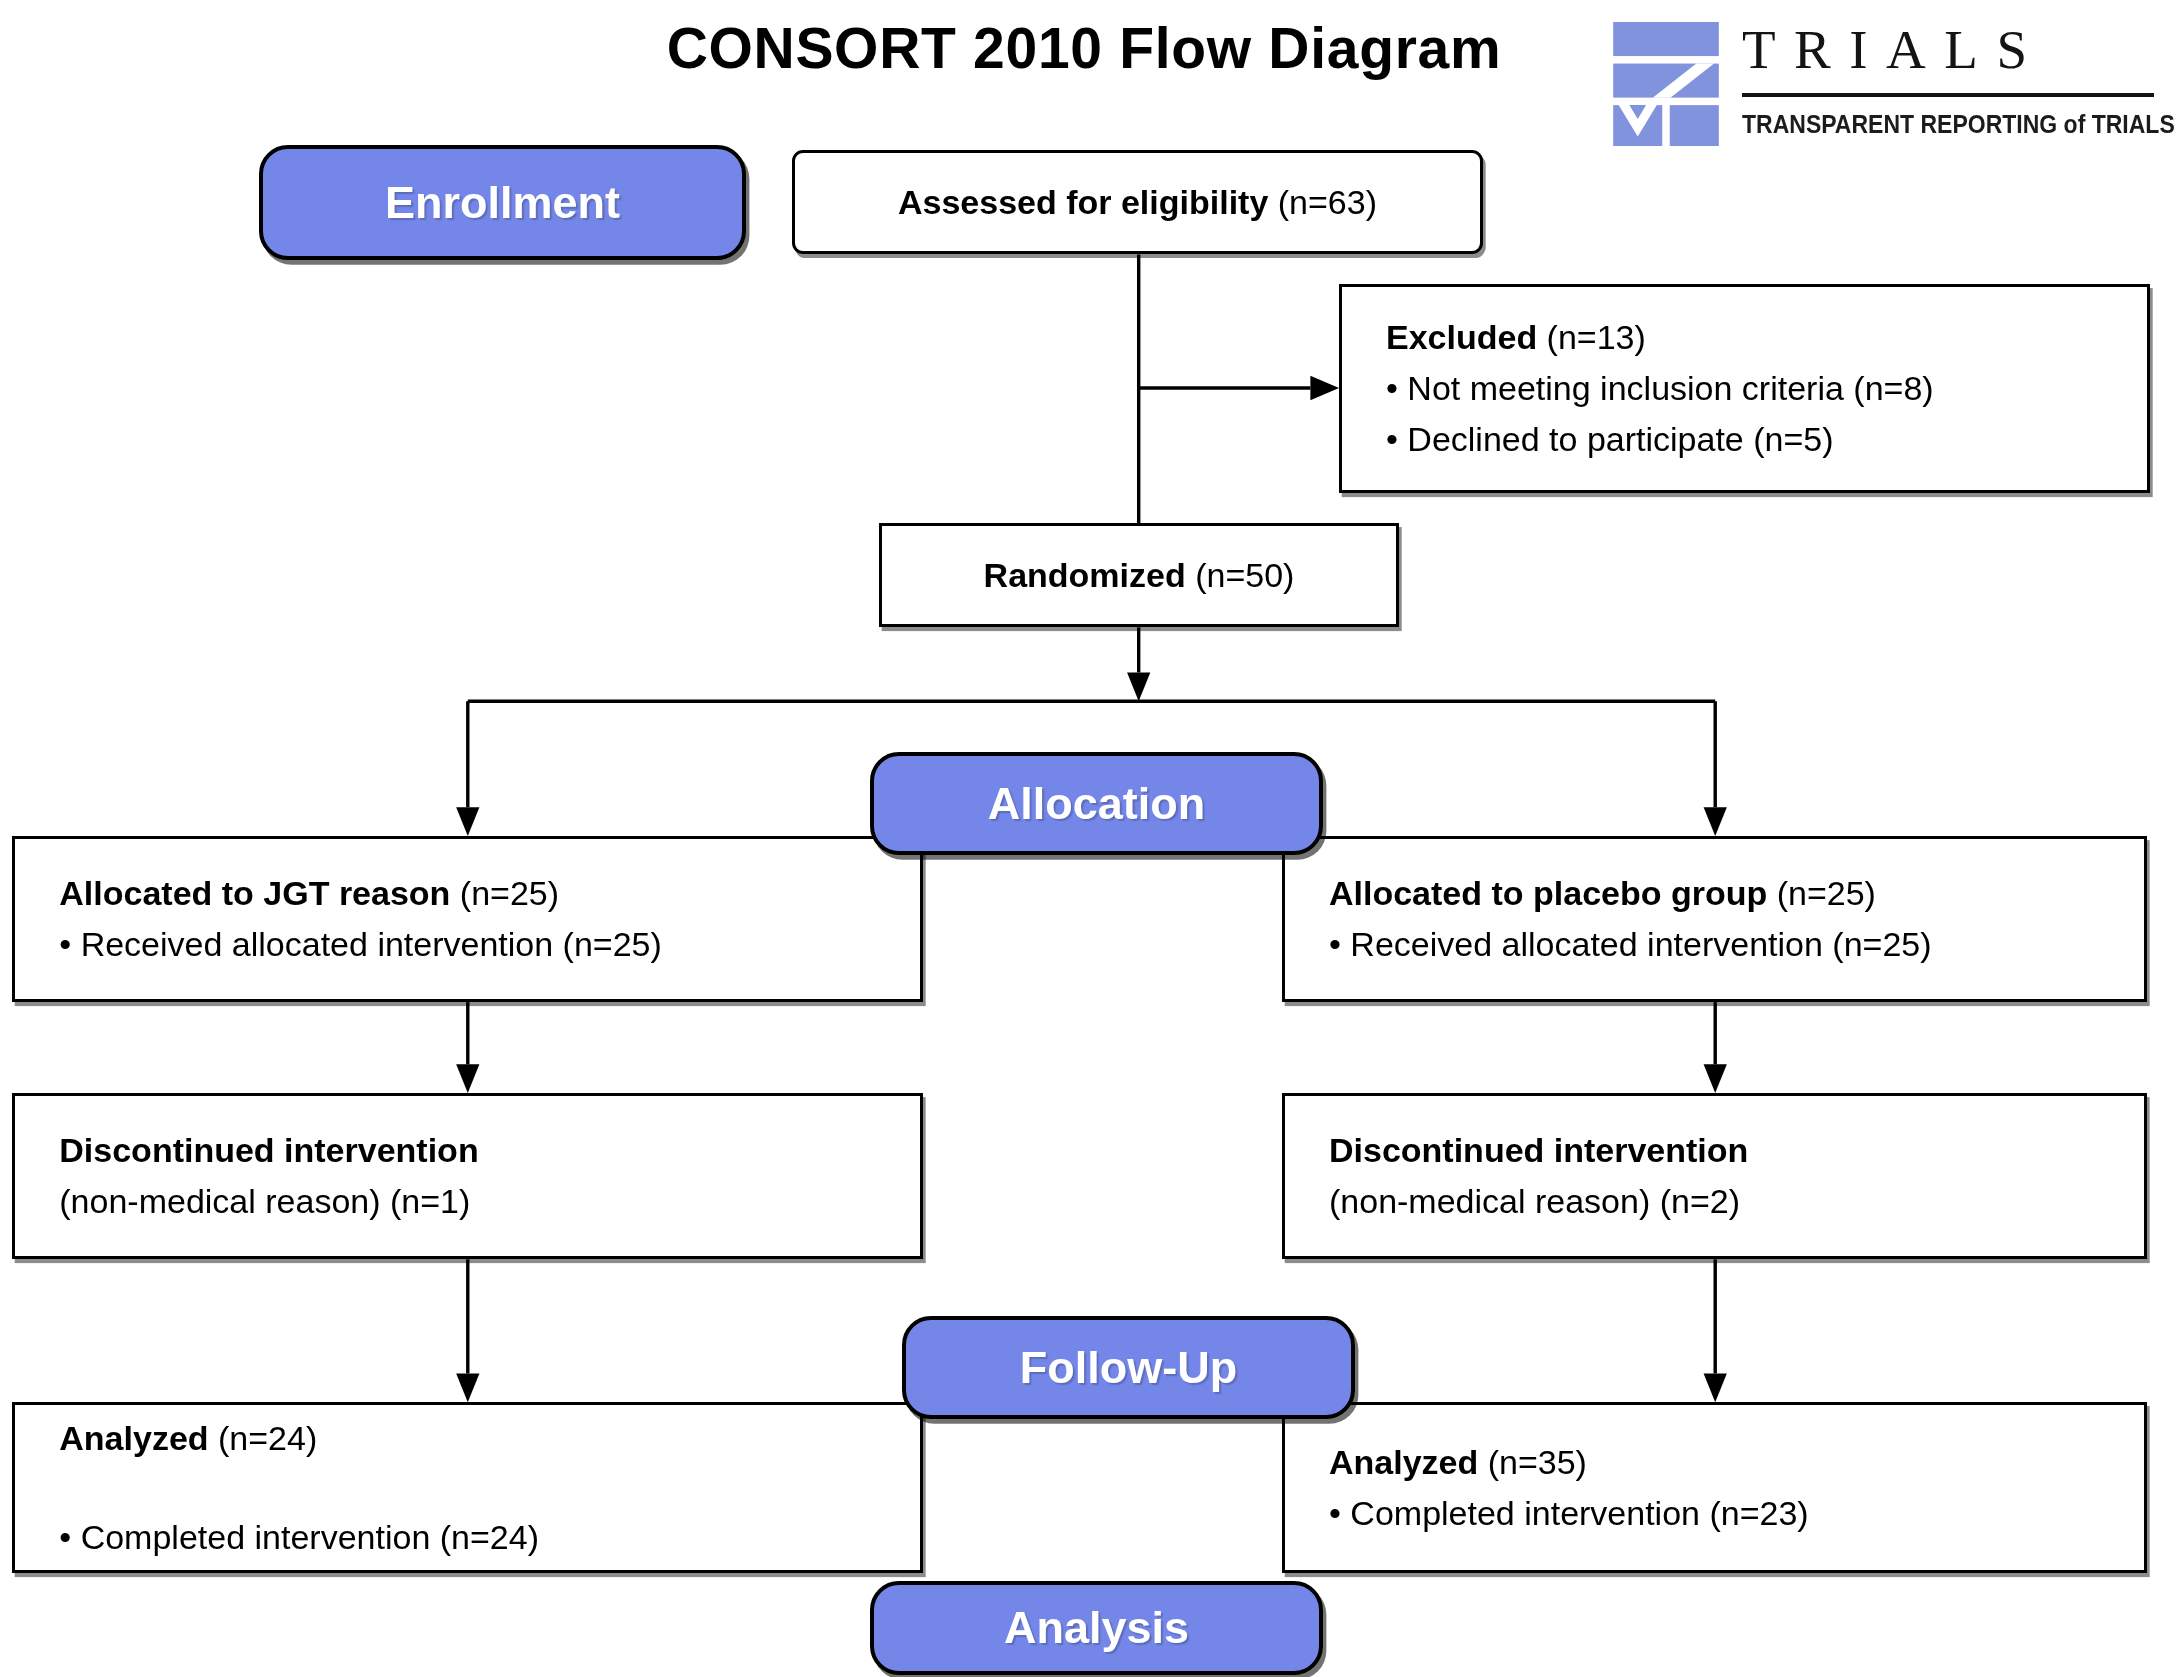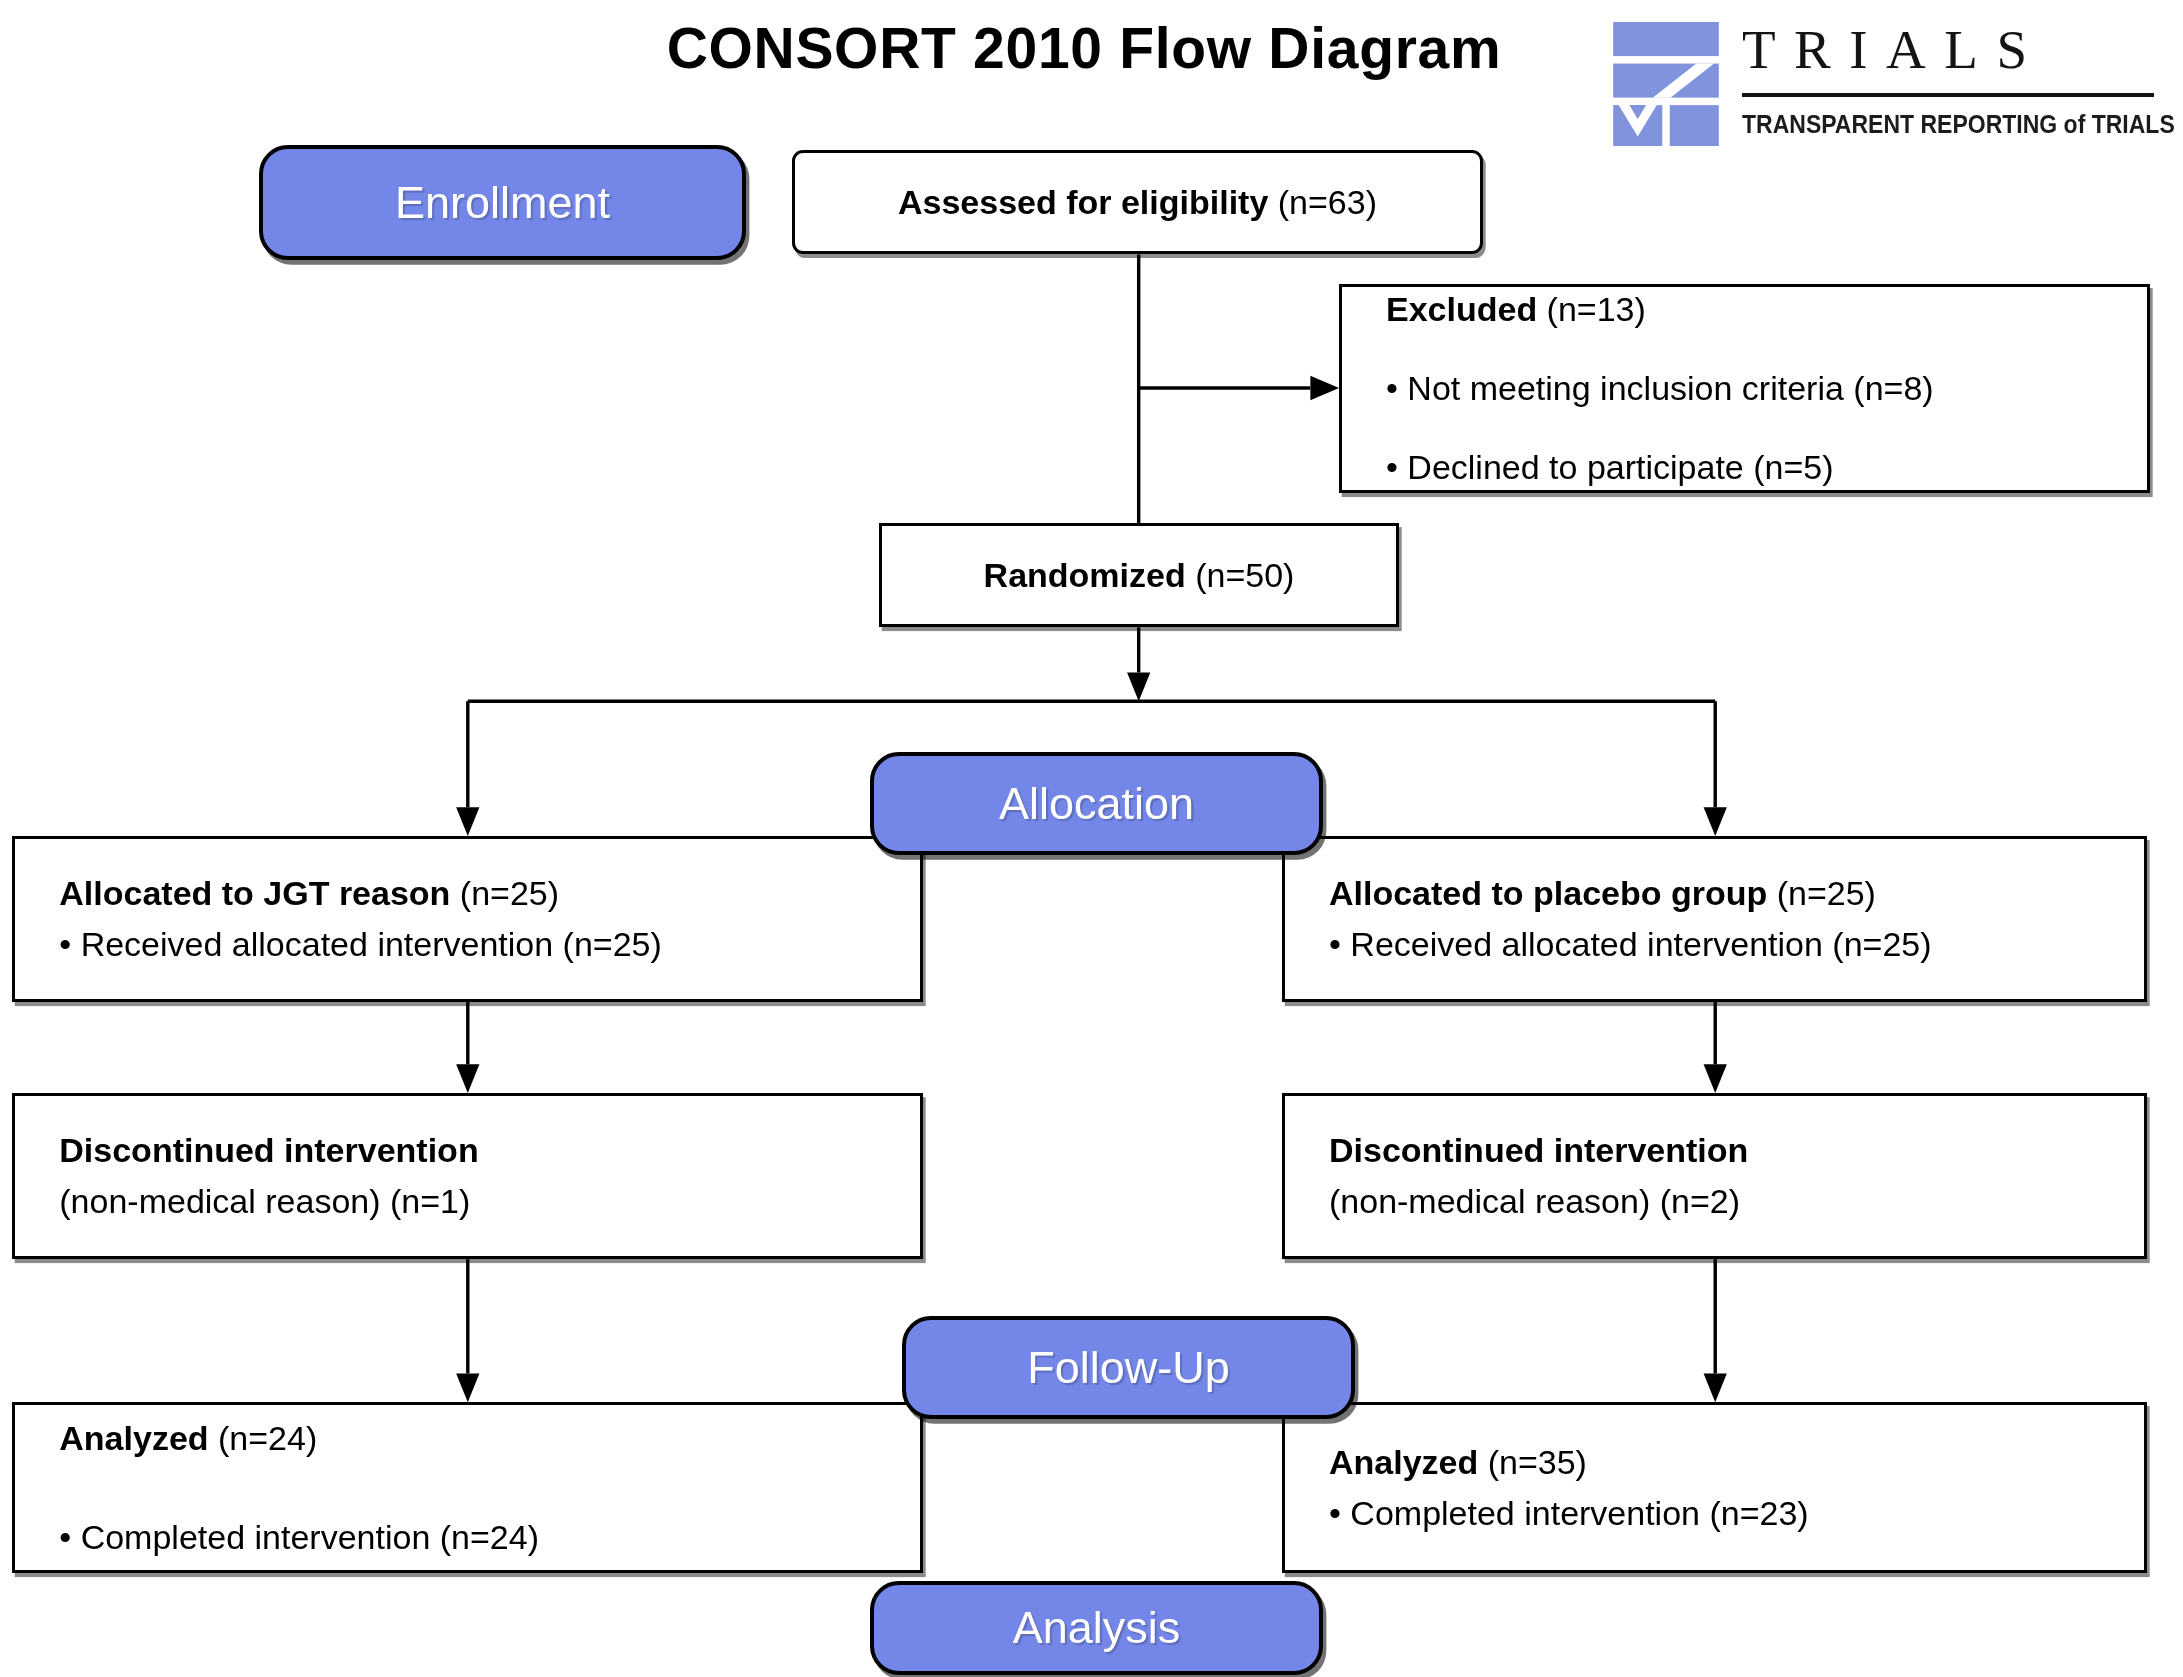--- a/index.html
+++ b/index.html
@@ -50,21 +50,21 @@
   }
 
   
   .stage-badge {
     position: absolute;
     background: var(--color-stage-fill);
     border: 4.8px solid var(--color-box-border);
     border-radius: 29px;
     box-shadow: 3.4px 4.8px 0 rgba(0,0,0,0.55);
     color: #fff;
-    font-weight: normal;
+    font-weight: bold;
     font-size: 45px;
     display: flex; align-items: center; justify-content: center;
     text-shadow: 2.1px 2.1px 1.4px rgba(0,0,0,0.2);
     z-index: 3;
   }
   .badge-enrollment { left: 259px;  top: 145px;  width: 487px; height: 115px; }
   .badge-allocation { left: 870px; top: 752px; width: 453px; height: 103px; }
   .badge-followup   { left: 870px; top: 1316px; width: 453px; height: 103px; margin-left: 32px; }
   .badge-analysis   { left: 870px; top: 1581px; width: 453px; height: 94px; }
 
@@ -77,21 +77,21 @@
     font-size: 34px;
     line-height: 1.5;
     display: flex; flex-direction: column; justify-content: center;
     z-index: 2;
   }
   .flow-box.center { align-items: center; text-align: center; }
   .flow-box.left   { align-items: flex-start; text-align: left; padding-left: 44px; padding-right: 16.4px; }
   .b { font-weight: bold; }
 
   .box-assessed    { left: 792px; top: 150px;  width: 691px; height: 104px; border-radius: 11px; }
-  .box-excluded    { left: 1339px; top: 284px;  width: 811px; height: 209px; gap: 28px; }
+  .box-excluded    { left: 1339px; top: 284px;  width: 811px; height: 209px; }
   .box-randomized  { left: 879px; top: 523px;  width: 520px;  height: 104px; }
   .box-alloc-l     { left: 12.3px;   top: 836px; width: 911px; height: 166px; }
   .box-alloc-r     { left: 1282px; top: 836px; width: 865px; height: 166px; }
   .box-disc-l      { left: 12.3px;   top: 1093px; width: 911px; height: 166px; }
   .box-disc-r      { left: 1282px; top: 1093px; width: 865px; height: 166px; }
   .box-analyzed-l  { left: 12.3px;   top: 1402px; width: 911px; height: 171px; gap: 48px; }
   .box-analyzed-r  { left: 1282px; top: 1402px; width: 865px; height: 171px; }
 
   
   .connectors { position: absolute; left: 0; top: 0; z-index: 1; }

